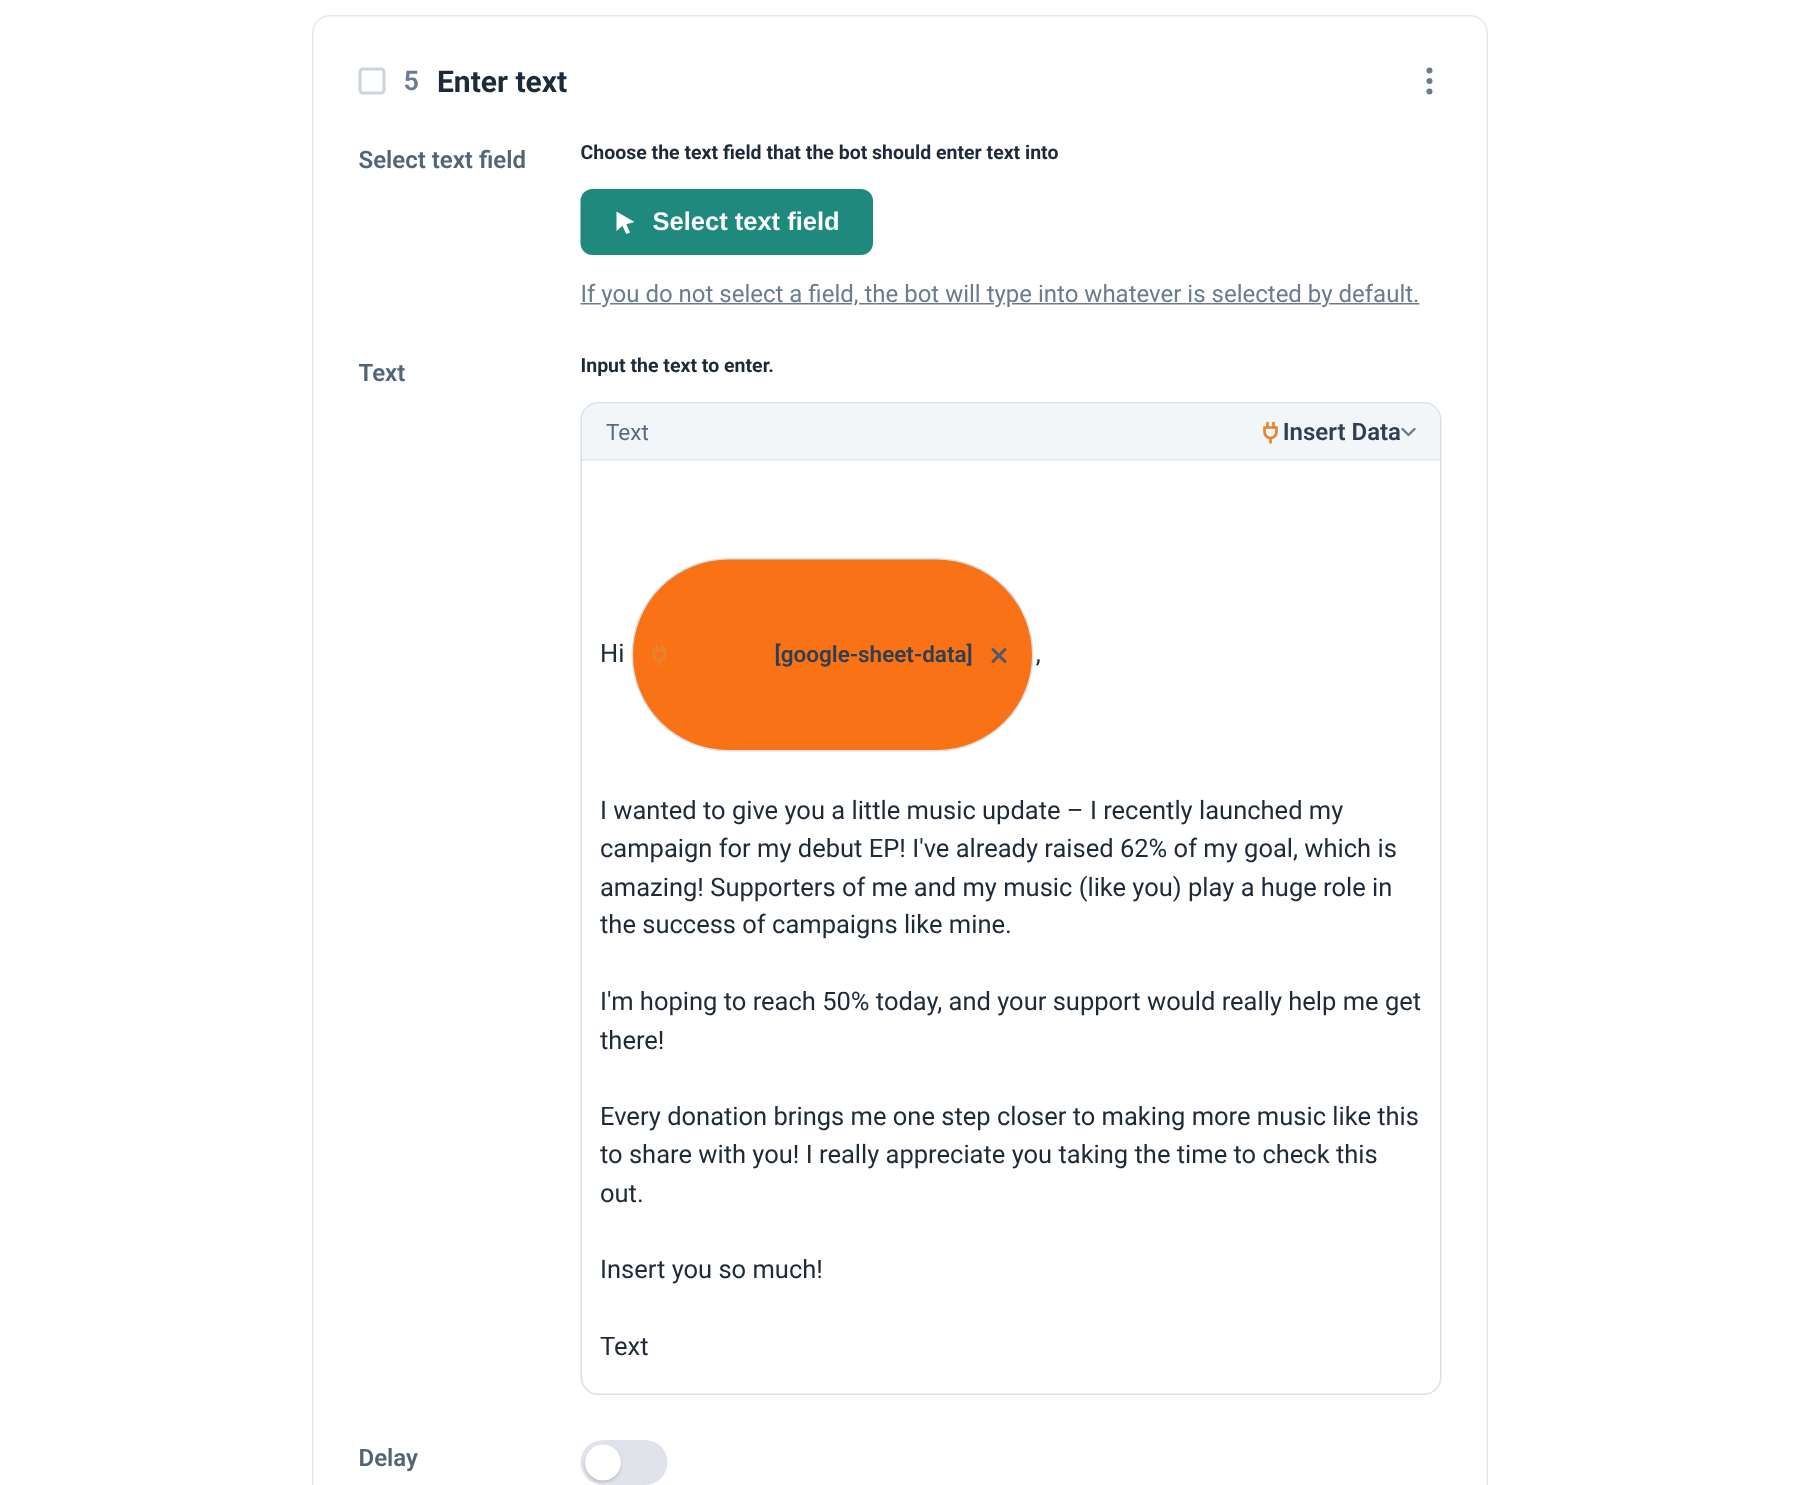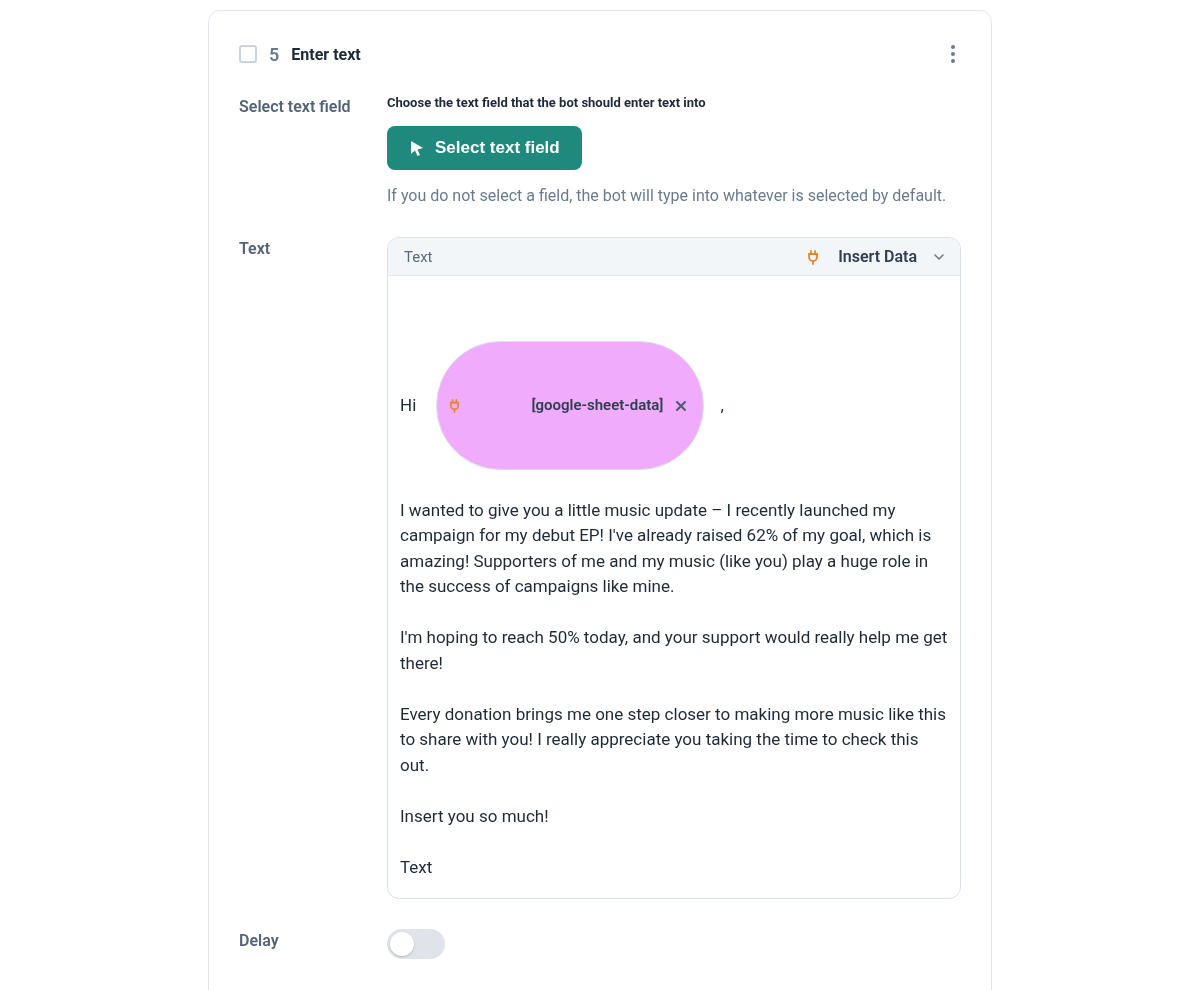--- a/index.html
+++ b/index.html
@@ -32,21 +32,21 @@
     border: 2px solid #cbd3dc;
     border-radius: 3px;
     background: #fff;
   }
   .step-num {
     font-size: 18px;
     font-weight: 600;
     color: #6b7b8f;
   }
   .step-title {
-    font-size: 16px;
+    font-size: 20px;
     font-weight: 700;
     color: #1e2a38;
   }
   .kebab {
     margin-left: auto;
     display: flex;
     flex-direction: column;
     gap: 3px;
     padding: 4px 6px;
     cursor: pointer;
@@ -90,20 +90,21 @@
     border: none;
     border-radius: 8px;
     padding: 12px 22px;
     cursor: pointer;
   }
   .helper {
     font-size: 16px;
     color: #6b7b8f;
     margin-top: 14px;
     line-height: 1.45;
+    text-decoration: underline;
   }
   .editor {
     border: 1px solid #d9e0e8;
     border-radius: 12px;
     overflow: hidden;
   }
   .editor-bar {
     background: #f3f6f9;
     border-bottom: 1px solid #e1e7ee;
     display: flex;
@@ -111,52 +112,52 @@
     justify-content: space-between;
     padding: 9px 16px;
   }
   .editor-bar-label {
     font-size: 15px;
     color: #5a6b7e;
   }
   .insert-data {
     display: inline-flex;
     align-items: center;
-    gap: 17px;
+    gap: 0;
     font-size: 16px;
     font-weight: 600;
     color: #2f3e50;
     cursor: pointer;
   }
   .insert-data .chev {
     font-size: 12px;
     color: #6b7b8f;
   }
   .editor-body {
     padding: 14px 12px 18px 12px;
     font-size: 17px;
     line-height: 1.5;
     color: #1e2a38;
     white-space: pre-wrap;
   }
   .intro-line {
     display: flex;
     align-items: center;
     flex-wrap: wrap;
-    gap: 16px;
+    gap: 1px;
     margin-bottom: 2px;
   }
   .chip {
     display: inline-flex;
     align-items: center;
     gap: 8px;
     border: 1px solid #d9e0e8;
     border-radius: 999px;
     padding: 5px 12px 5px 10px;
-    background: #f0abfc;
+    background: #f97316;
   }
   .chip-label {
     font-size: 15px;
     font-weight: 600;
     color: #2f3e50;
   }
   .chip-x {
     width: 20px; height: 20px;
     display: inline-flex;
     align-items: center; justify-content: center;
@@ -216,20 +217,21 @@
           </span>
           <span>Select text field</span>
         </button>
         <div class="helper">If you do not select a field, the bot will type into whatever is selected by default.</div>
       </div>
     </div>
 
     <div class="row">
       <div class="row-label">Text</div>
       <div class="row-content">
+        <p class="heading">Input the text to enter.</p>
 
         <div class="editor">
           <div class="editor-bar">
             <span class="editor-bar-label">Text</span>
             <span class="insert-data">
               <span>
                 <svg width="16" height="16" viewBox="0 0 16 16" fill="none">
                   <path d="M6 2 V5 M10 2 V5" stroke="#e8842e" stroke-width="1.8" stroke-linecap="round"></path>
                   <path d="M4 5 H12 V8 A4 4 0 0 1 8 12 A4 4 0 0 1 4 8 Z" stroke="#e8842e" stroke-width="1.8" fill="none"></path>
                   <path d="M8 12 V15" stroke="#e8842e" stroke-width="1.8" stroke-linecap="round"></path>

